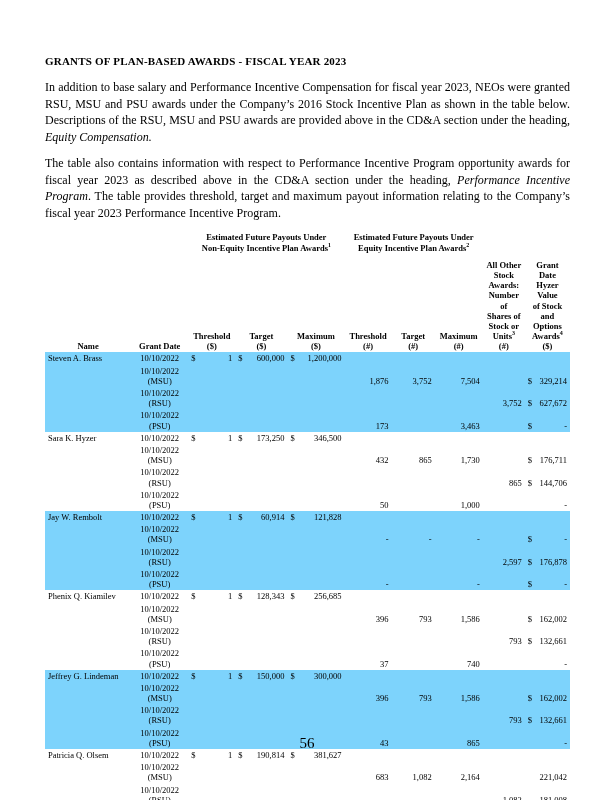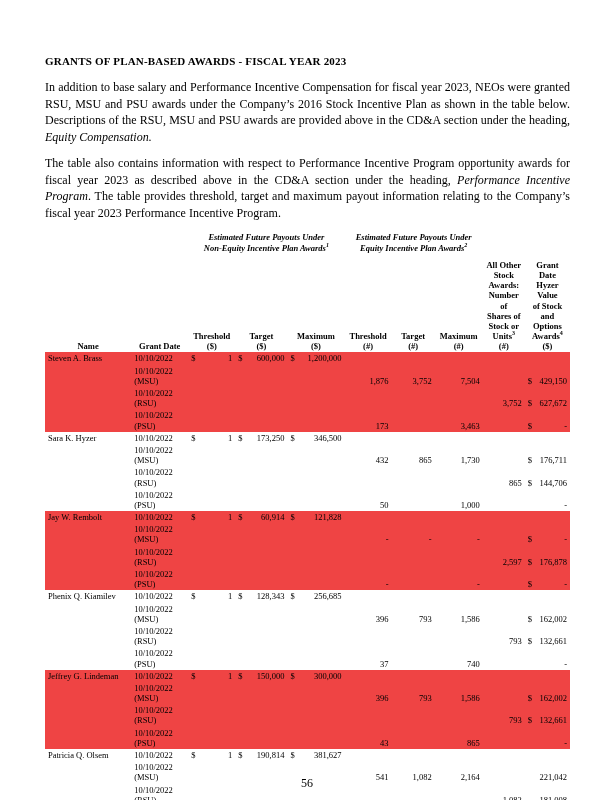--- a/index.html
+++ b/index.html
@@ -44,36 +44,35 @@
     vertical-align: bottom;
     font-weight: normal;
   }
   .awards sup { font-size: 6px; line-height: 0; }
   th.grp {
     font-weight: bold;
     text-align: center;
     vertical-align: top;
     padding-bottom: 6px;
     white-space: nowrap;
-    font-style: italic;
   }
   th.col-h { font-weight: bold; text-align: center; }
   th.col-h.left { text-align: center; }
   td.name-cell { text-align: left; white-space: nowrap; }
-  td.date-cell { text-align: left; white-space: nowrap; }
+  td.date-cell { text-align: center; white-space: nowrap; }
   td.val-cell  { text-align: right; white-space: nowrap; }
   .cur-wrap { display: flex; justify-content: space-between; }
-  tr.shaded { background: #ef4444; }
+  tr.shaded { background: #7dd3fc; }
 
   .page-number {
     position: absolute;
-    top: 776px; left: 0;
+    top: 735px; left: 0;
     width: 614px;
     text-align: center;
-    font-size: 12px;
+    font-size: 15px;
   }
 </style>
 </head>
 <body>
 
 <div class="page">
   <h1 class="doc-title">GRANTS OF PLAN-BASED AWARDS - FISCAL YEAR 2023</h1>
   <div id="paragraphs">
       <p class="body-para"><span>In addition to base salary and Performance Incentive Compensation for fiscal year 2023, NEOs were granted RSU, MSU and PSU awards under the Company’s 2016 Stock Incentive Plan as shown in the table below. Descriptions of the RSU, MSU and PSU awards are provided above in the CD&amp;A section under the heading, </span><span class="it">Equity Compensation.</span></p>
       <p class="body-para"><span>The table also contains information with respect to Performance Incentive Program opportunity awards for fiscal year 2023 as described above in the CD&amp;A section under the heading, </span><span class="it">Performance Incentive Program</span><span>. The table provides threshold, target and maximum payout information relating to the Company’s fiscal year 2023 Performance Incentive Program.</span></p>
@@ -195,21 +194,21 @@
           <td class="val-cell"></td>
           <td class="val-cell"></td>
           <td class="val-cell"></td>
           <td class="val-cell">1,876</td>
           <td class="val-cell">3,752</td>
           <td class="val-cell">7,504</td>
           <td class="val-cell"></td>
           <td class="val-cell">
             <div class="cur-wrap">
               <span>$</span>
-              <span>429,150</span>
+              <span>329,214</span>
             </div>
           </td>
         </tr>
         <tr class="shaded">
           <td class="name-cell"></td>
           <td class="date-cell">
             <div>10/10/2022</div>
             <div>(RSU)</div>
           </td>
           <td class="val-cell"></td>
@@ -618,21 +617,21 @@
         </tr>
         <tr>
           <td class="name-cell"></td>
           <td class="date-cell">
             <div>10/10/2022</div>
             <div>(MSU)</div>
           </td>
           <td class="val-cell"></td>
           <td class="val-cell"></td>
           <td class="val-cell"></td>
-          <td class="val-cell">541</td>
+          <td class="val-cell">683</td>
           <td class="val-cell">1,082</td>
           <td class="val-cell">2,164</td>
           <td class="val-cell"></td>
           <td class="val-cell">221,042</td>
         </tr>
         <tr>
           <td class="name-cell"></td>
           <td class="date-cell">
             <div>10/10/2022</div>
             <div>(RSU)</div>

